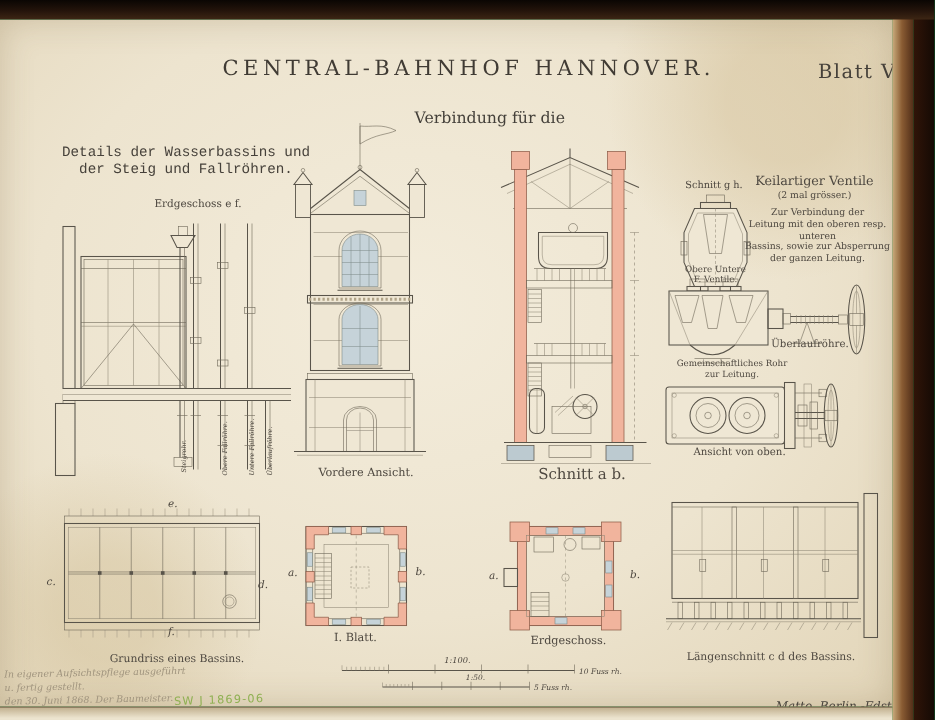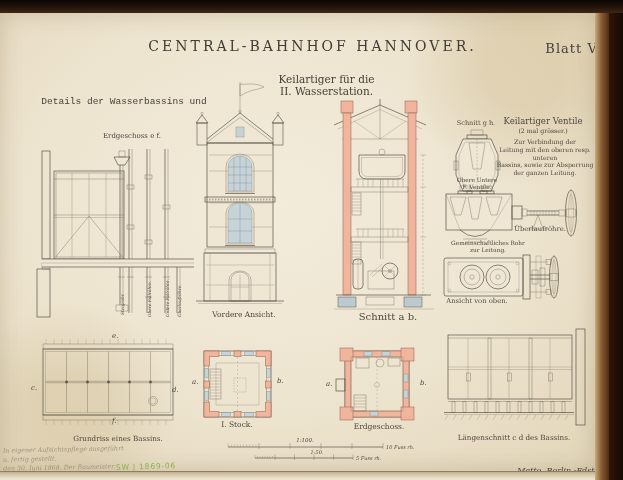--- a/index.html
+++ b/index.html
@@ -50,26 +50,26 @@
 </style>
 </head>
 <body>
 
 <div class="stage">
   <div class="paper">
 
     <div class="title">CENTRAL-BAHNHOF HANNOVER.</div>
     <div class="blatt">Blatt V.</div>
     <div class="subtitle">
-      <div>Keilartiger für die</div>
-      <div>II. Wasserstation.</div>
+      <div>Verbindung für die</div>
     </div>
 
     <div class="details-title">
       <div>Details der Wasserbassins und</div>
+      <div>der Steig und Fallröhren.</div>
     </div>
     <div class="cap" style="left:90px;top:119px;width:84px;font-size:7px">Erdgeschoss e f.</div>
 
     <svg style="left:34px;top:132px" width="160" height="178" viewBox="0 0 160 178">
       <defs>
         <pattern id="h1" width="3" height="3" patternUnits="userSpaceOnUse" patternTransform="rotate(45)">
           <line x1="0" y1="0" x2="0" y2="3" stroke="#7d7562" stroke-width="0.7"></line>
         </pattern>
       </defs>
       <rect x="8" y="6" width="8" height="108" fill="url(#h1)" class="ln"></rect>
@@ -387,21 +387,21 @@
       <line x1="90" y1="22" x2="110" y2="22" class="ln"></line>
         <line x1="90" y1="26" x2="110" y2="26" class="ln"></line>
       <rect x="92" y="17" width="6" height="14" class="l2"></rect>
         <rect x="100" y="15" width="5" height="18" class="l2"></rect>
       <ellipse cx="114" cy="24" rx="4.5" ry="21" class="ln"></ellipse>
       <ellipse cx="114" cy="24" rx="2" ry="17" class="l1"></ellipse>
       <rect x="110" y="20.5" width="8" height="7" class="l2"></rect>
       <line x1="114" y1="3" x2="114" y2="20" class="l1"></line>
         <line x1="114" y1="28" x2="114" y2="45" class="l1"></line>
     </svg>
-    <div class="cap" style="left:432px;top:284px;width:90px;font-size:6.8px">Ansicht von oben.</div>
+    <div class="cap" style="left:448px;top:284px;width:90px;font-size:6.8px">Ansicht von oben.</div>
 
     <svg style="left:40px;top:326px" width="136" height="86" viewBox="0 0 136 86">
       <g stroke="#a9a08a" stroke-width=".4">
         <line x1="6" y1="0" x2="6" y2="5"></line>
           <line x1="14" y1="0" x2="14" y2="5"></line>
           <line x1="22" y1="0" x2="22" y2="5"></line>
           <line x1="30" y1="0" x2="30" y2="5"></line>
           <line x1="38" y1="0" x2="38" y2="5"></line>
           <line x1="46" y1="0" x2="46" y2="5"></line>
           <line x1="54" y1="0" x2="54" y2="5"></line>
@@ -490,21 +490,21 @@
           <line x1="9" y1="39" x2="20" y2="39"></line>
           <line x1="9" y1="42" x2="20" y2="42"></line>
           <line x1="9" y1="45" x2="20" y2="45"></line>
           <line x1="9" y1="48" x2="20" y2="48"></line>
         </g>
       <rect x="33" y="30" width="12" height="14" stroke="#8b8372" stroke-width=".35" fill="none" stroke-dasharray="1.5,1.2"></rect>
       <line x1="36.5" y1="9" x2="36.5" y2="63" stroke="#8b8372" stroke-width=".3" stroke-dasharray="2,2"></line>
     </svg>
     <div class="letter" style="left:192px;top:365px">a.</div>
     <div class="letter" style="left:277px;top:364px">b.</div>
-    <div class="cap" style="left:206px;top:407px;width:62px;font-size:7.5px">I. Stock.</div>
+    <div class="cap" style="left:206px;top:407px;width:62px;font-size:7.5px">I. Blatt.</div>
 
     <svg style="left:336px;top:335px" width="82" height="72" viewBox="0 0 82 72">
       <rect x="9" y="3" width="64" height="66" class="ln"></rect>
       <rect x="9" y="3" width="64" height="6" class="pk"></rect>
         <rect x="9" y="63" width="64" height="6" class="pk"></rect>
       <rect x="9" y="3" width="6" height="66" class="pk"></rect>
         <rect x="67" y="3" width="6" height="66" class="pk"></rect>
       <rect x="4" y="0" width="13" height="13" class="pk"></rect>
         <rect x="65" y="0" width="13" height="13" class="pk"></rect>
       <rect x="4" y="59" width="13" height="13" class="pk"></rect>

